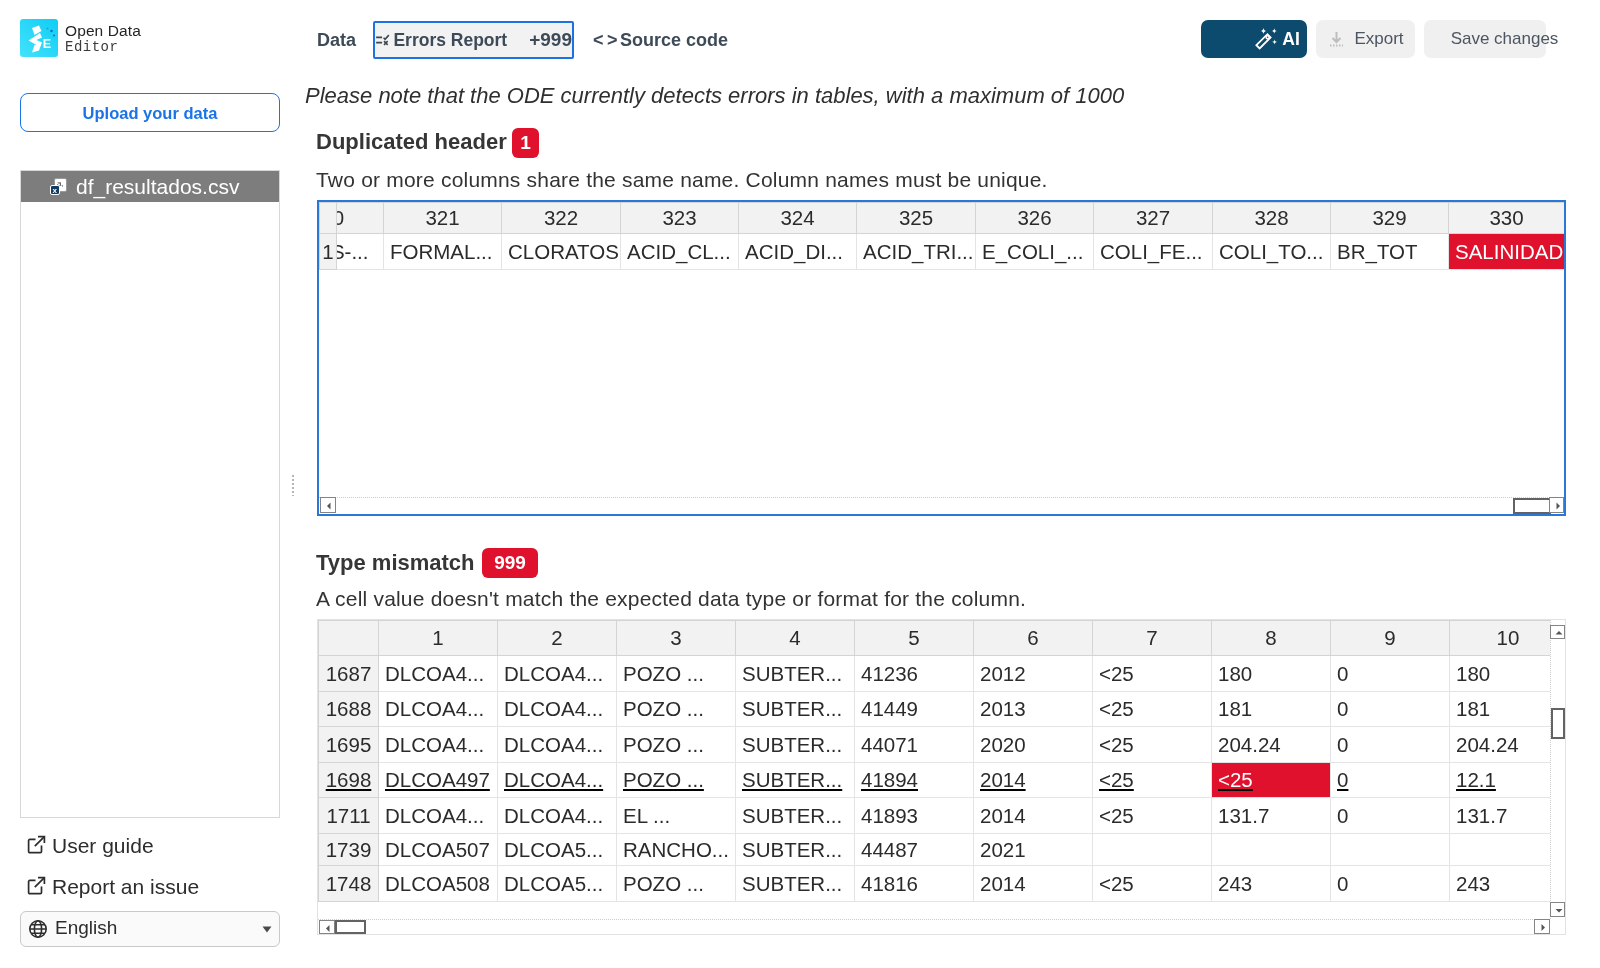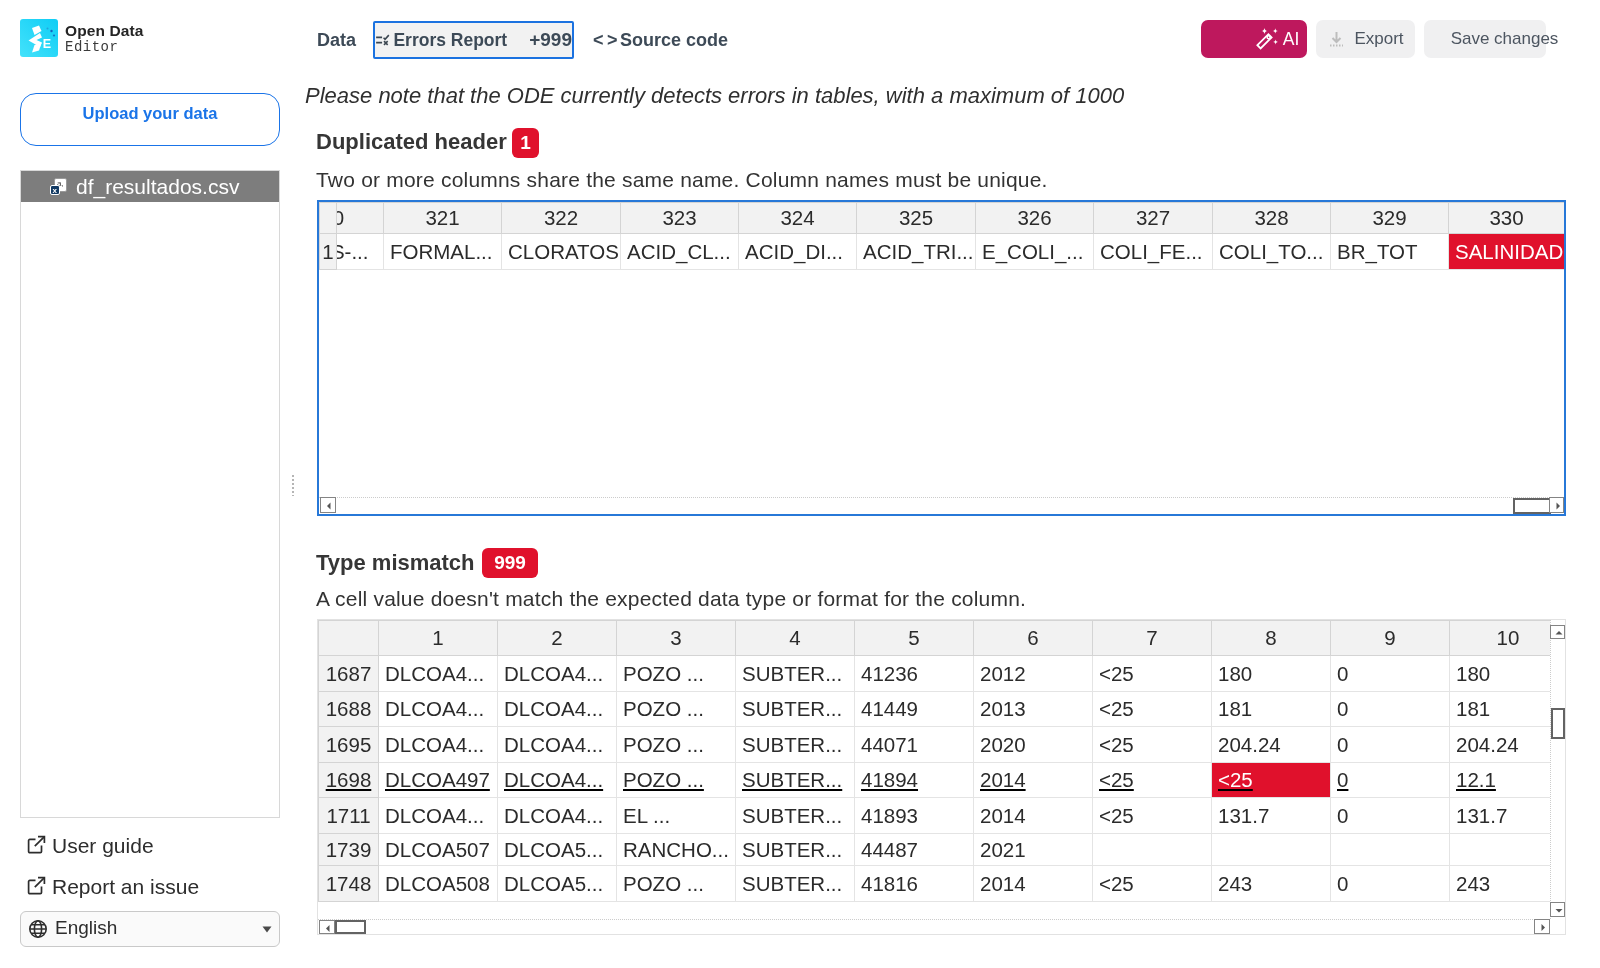--- a/index.html
+++ b/index.html
@@ -2,36 +2,36 @@
 <html><head>
 <meta charset="utf-8">
 <style>
 * { margin:0; padding:0; box-sizing:border-box; }
 html,body { width:1600px; height:968px; background:#fff; font-family:"Liberation Sans", sans-serif; overflow:hidden; }
 body { position:relative; }
 .abs { position:absolute; }
 
 
 .logo { left:20px; top:19px; width:38px; height:38px; background:linear-gradient(225deg,#0fcdf5 0%,#44e2fb 100%); border-radius:3px; }
-.brand1 { left:65px; top:21.5px; font-size:15.5px; font-weight:bold; color:#252525; letter-spacing:.1px; }
+.brand1 { left:65px; top:21.5px; font-size:15.5px; font-weight:normal; color:#252525; letter-spacing:.1px; }
 .brand2 { left:65px; top:39px; font-family:"Liberation Mono", monospace; font-size:14px; color:#3a3a3a; letter-spacing:.5px; }
-.upload { left:20px; top:93px; width:260px; height:53px; border:1.5px solid #1a74e8; border-radius:16px; color:#1a74e8; font-size:16.5px; font-weight:bold; text-align:center; line-height:39px; }
+.upload { left:20px; top:93px; width:260px; height:39px; border:1.5px solid #1a74e8; border-radius:8px; color:#1a74e8; font-size:16.5px; font-weight:bold; text-align:center; line-height:39px; }
 .filebox { left:20px; top:170px; width:260px; height:648px; border:1px solid #d8d8d8; background:#fff; }
 .filesel { position:absolute; left:0; top:0; right:0; height:31px; background:#7d7d7d; color:#fff; font-size:21px; line-height:31px; }
 .filesel .fname { position:absolute; left:55px; top:0; }
 .sideitem { font-size:21px; color:#2d2d2d; }
 .langbox { left:20px; top:911px; width:260px; height:36px; border:1px solid #c9c9c9; border-radius:6px; background:#fafafa; }
 .dots { left:292px; top:475px; width:2px; height:21px;
   background-image:repeating-linear-gradient(to bottom,#b5b5b5 0 2px,transparent 2px 4px); }
 
 
 .navtxt { font-size:18px; font-weight:bold; color:#3d4a57; }
 .tab { left:373px; top:21px; width:201px; height:38px; background:#f2f2f2; border:2px solid #1b72e0; border-radius:2px; display:flex; align-items:center; white-space:nowrap; font-size:17.5px; }
 .btn { height:38px; border-radius:7px; font-size:17px; display:flex; align-items:center; justify-content:center; white-space:nowrap; }
-.btn-ai { left:1201px; top:20px; width:106px; background:#be185d; color:#fff; font-weight:normal; font-size:19px;padding-left:44px; }
+.btn-ai { left:1201px; top:20px; width:106px; background:#0c4a6e; color:#fff; font-weight:bold; font-size:19px;padding-left:44px; }
 .btn-gray { background:#f0f0f1; color:#4c5560; }
 
 
 .note { left:305px; top:83px; font-size:22px; font-style:italic; color:#2f2f2f; }
 .h2 { font-size:22px; font-weight:bold; color:#363636; }
 .badge { background:#e0112c; color:#fff; font-weight:bold; font-size:19px; border-radius:6px; text-align:center; }
 .para { font-size:21px; color:#333; letter-spacing:.2px; }
 
 
 table { border-collapse:collapse; table-layout:fixed; }

